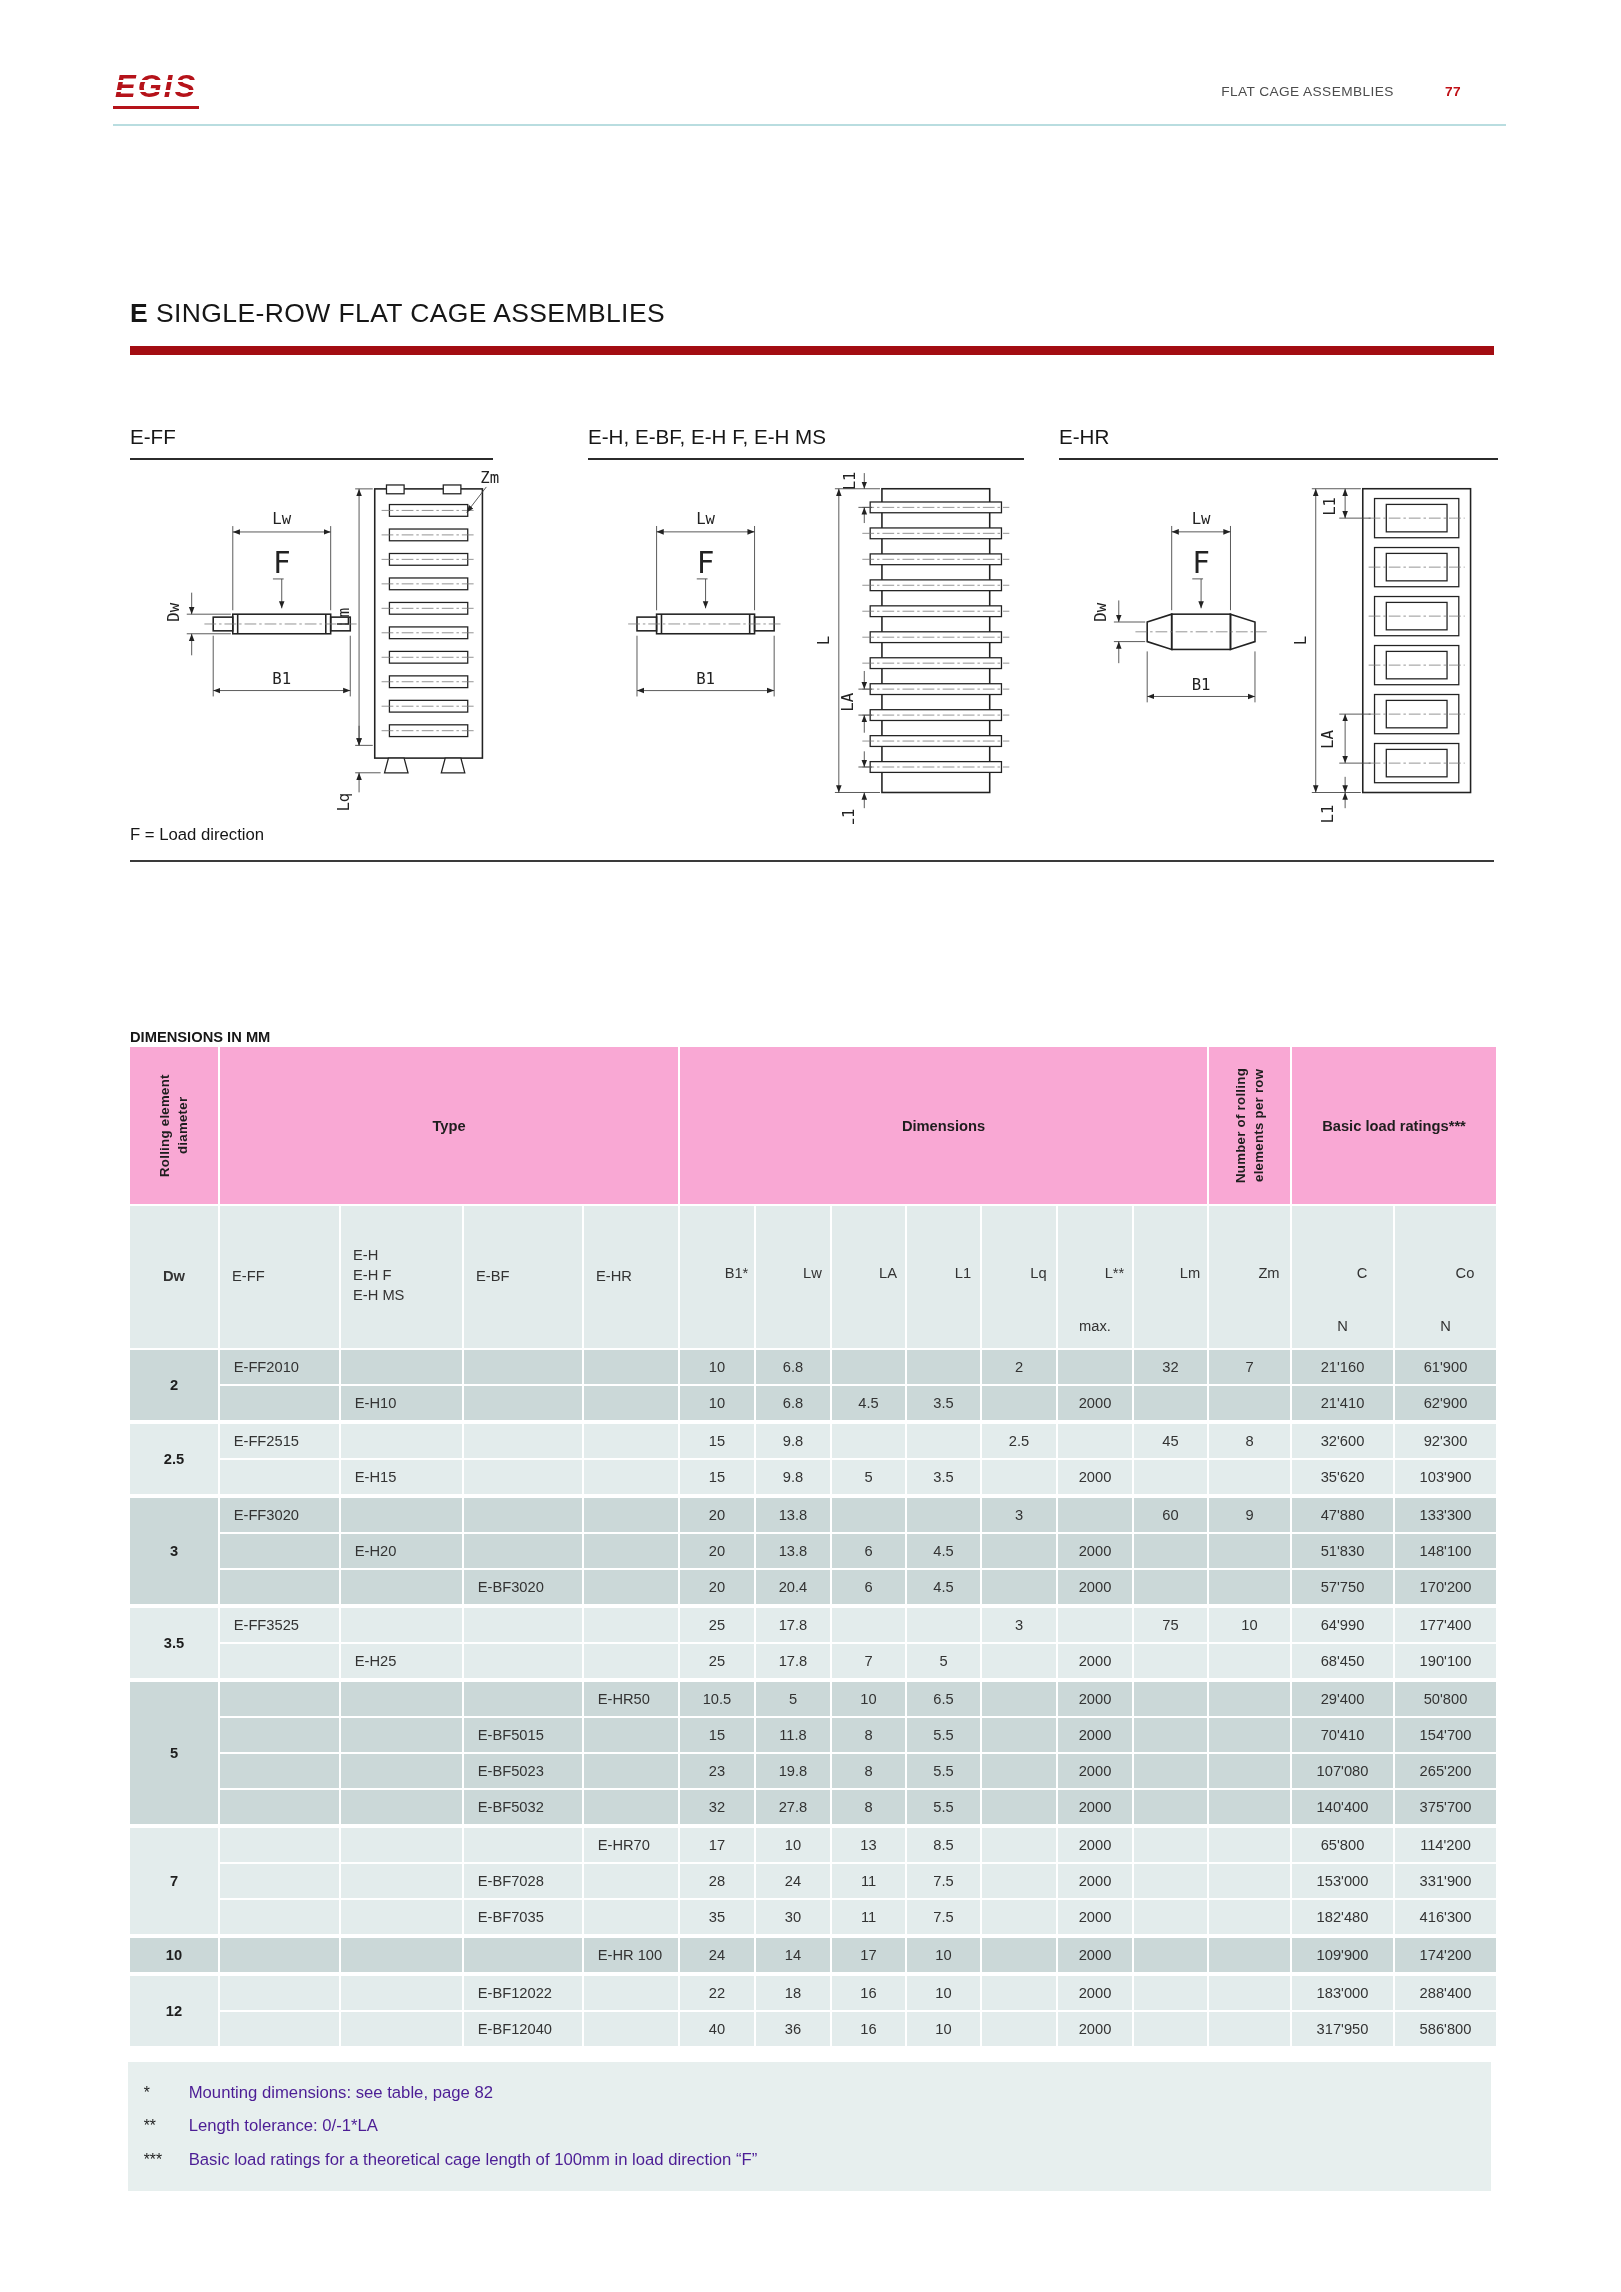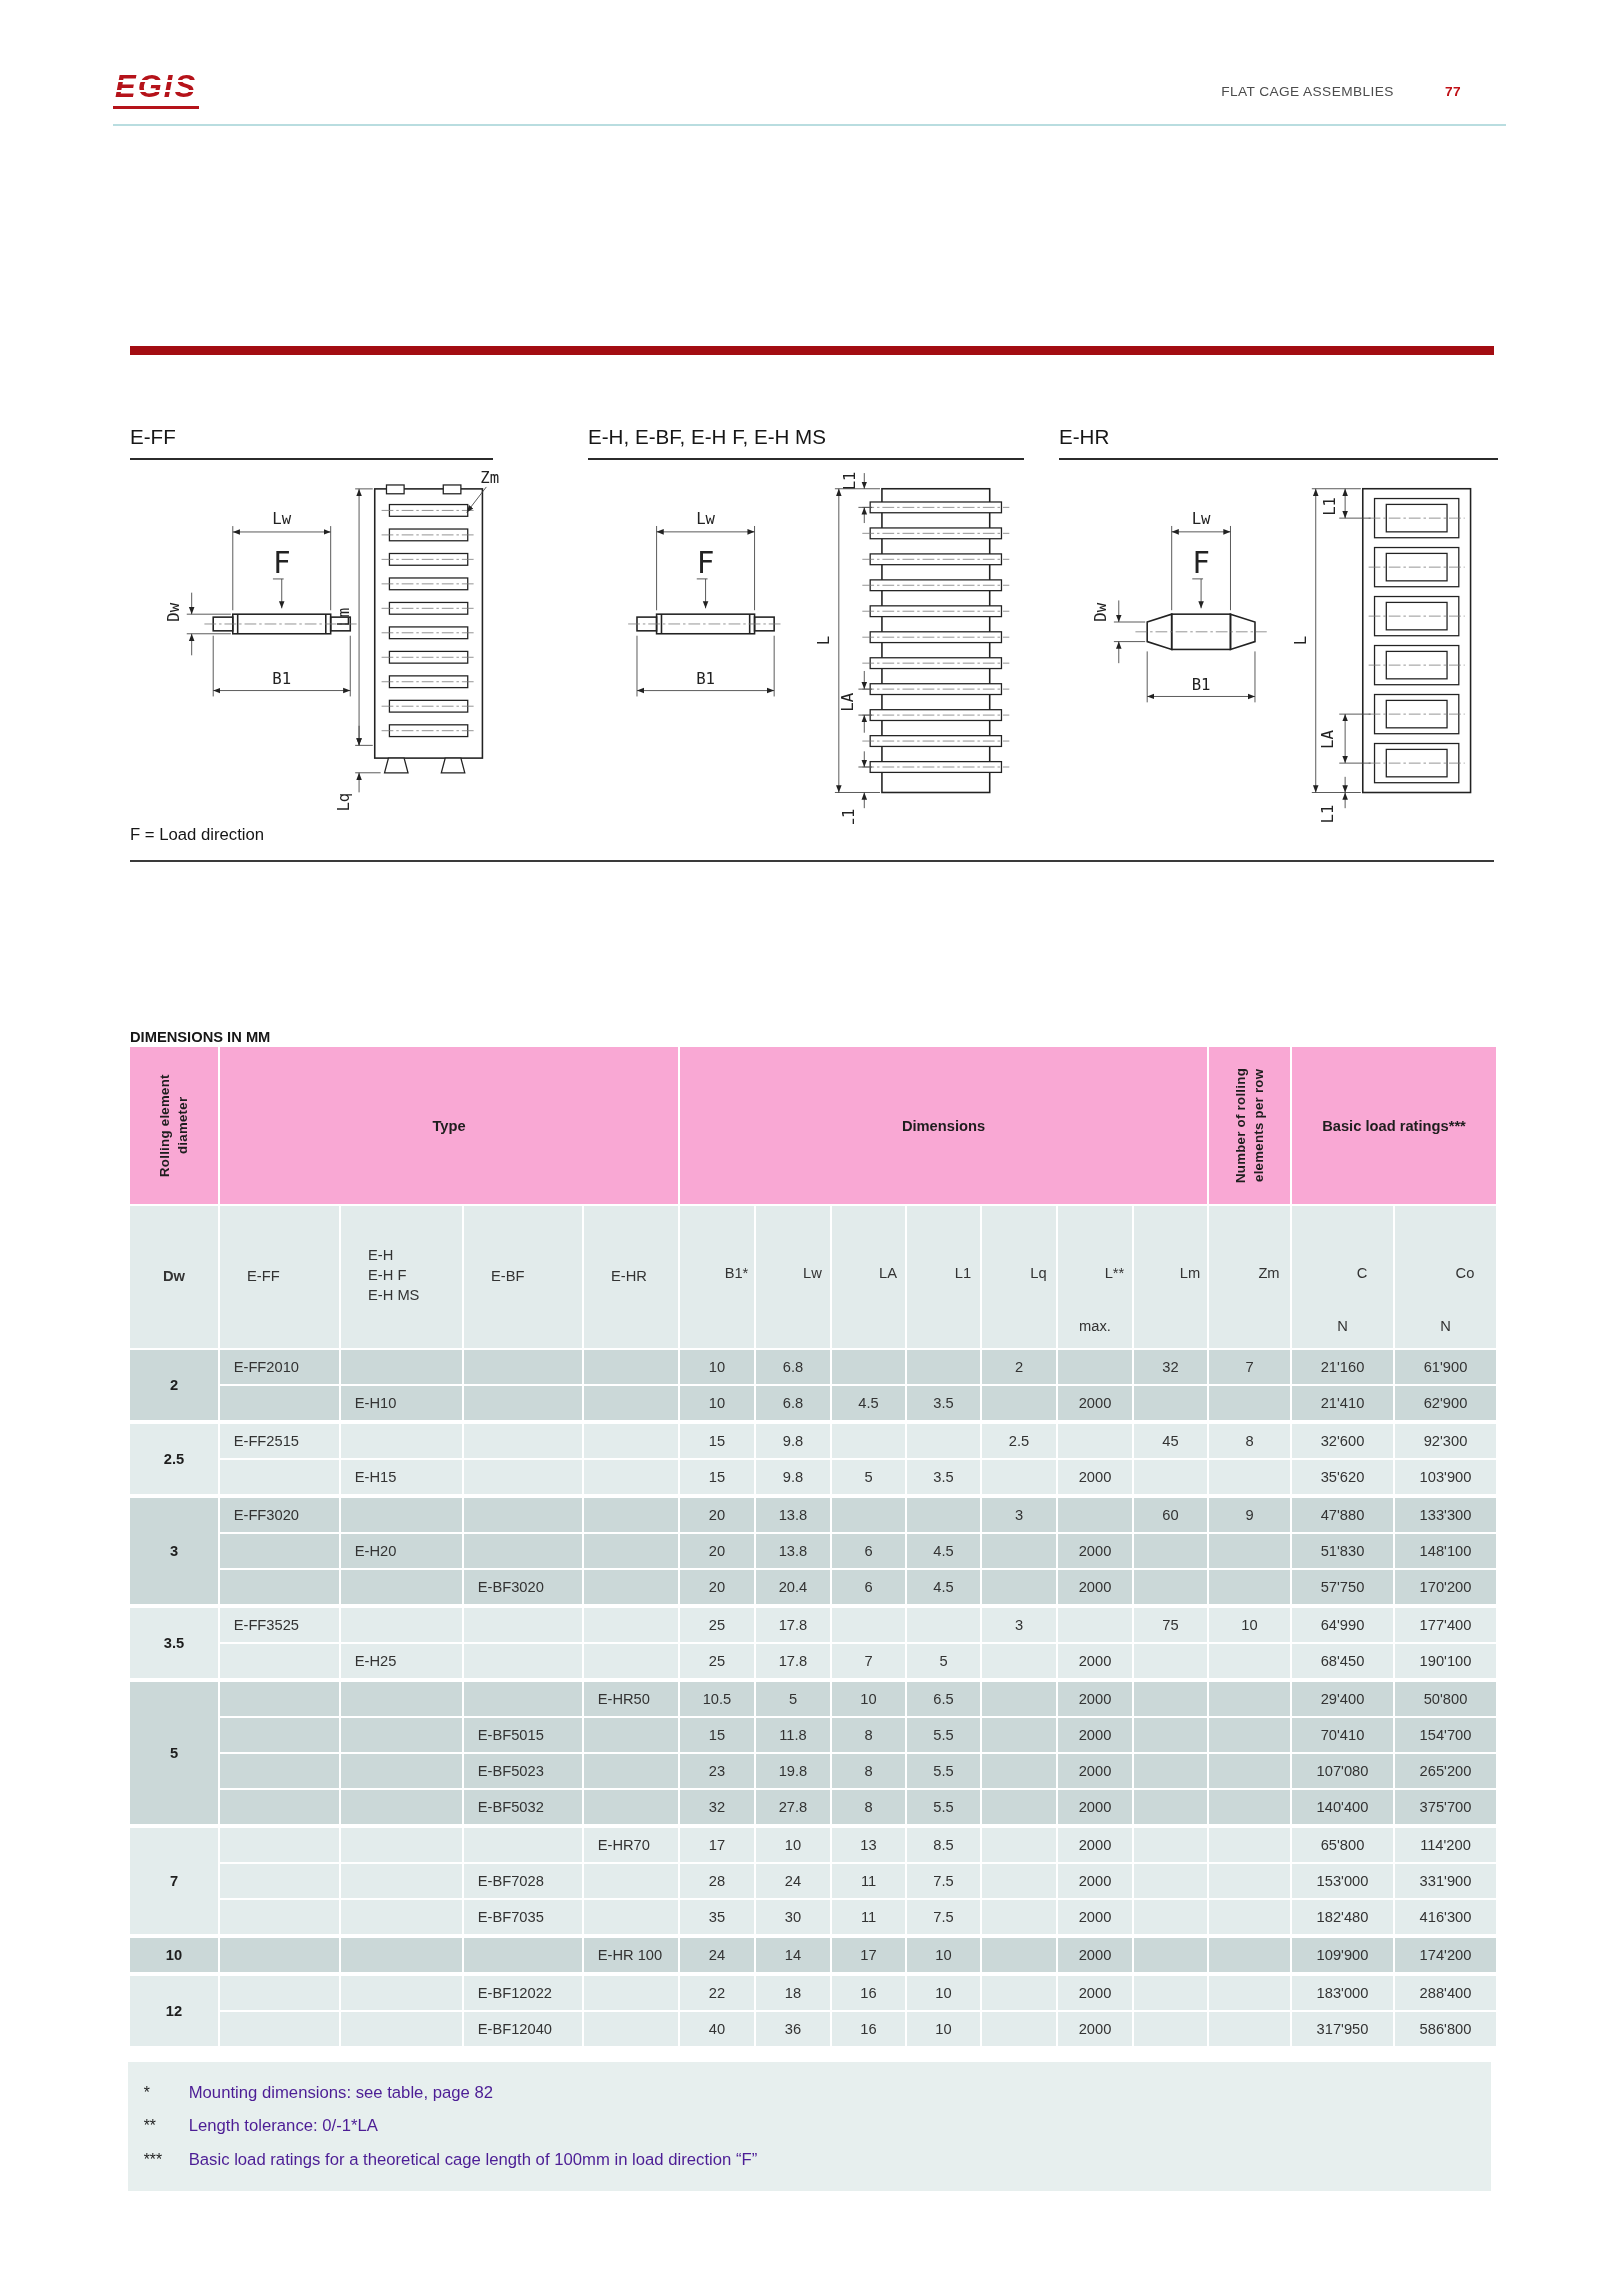--- a/index.html
+++ b/index.html
@@ -51,21 +51,21 @@
   table.dims th, table.dims td { margin:0; padding:0; }
   .gh { background:#f9a8d4; font-weight:bold; font-size:14.7px; color:#1e1e1e; text-align:center;
         vertical-align:middle; height:157px; }
   .vert { writing-mode:vertical-rl; transform:rotate(180deg); height:147px; margin:0 auto;
           font-weight:bold; font-size:13.2px; line-height:1.35; text-align:center; letter-spacing:0.3px; }
   .sh { background:#e2ebeb; font-weight:normal; font-size:14.7px; color:#333; height:142px; vertical-align:top; }
   .shw { position:relative; height:140px; }
   .lab { position:absolute; top:59px; left:0; right:0; text-align:center;margin-left:39px; }
   .bot { position:absolute; bottom:11.8px; left:0; right:0; text-align:center; }
   .mid { display:flex; flex-direction:column; justify-content:center; align-items:center; height:140px; }
-  .mid.lft { align-items:flex-start; padding-left:27px; text-align:left; }
+  .mid.lft { align-items:flex-start; padding-left:12px; text-align:left; }
   .mid .b { font-weight:bold; }
   .ln1 { line-height:1.35; }
   tbody td { height:34px; vertical-align:middle; font-size:14.7px; color:#333; }
   tbody td.typ { text-align:left; padding-left:13.7px; }
   tbody td.num { text-align:center; }
   tbody td.dwc { text-align:center; font-weight:bold; color:#1e1e1e; border-bottom:2px solid #fff; }
   tr.dark td { background:#cbd8d8; }
   tr.light td { background:#e3ecec; }
   tr.gend td { border-bottom:2px solid #fff; }
 
@@ -82,20 +82,23 @@
 
   <div class="logo">
     <span class="logo-text">EGIS</span>
   </div>
   <div class="header-right">
     <span>FLAT CAGE ASSEMBLIES</span>
     <span class="page-num">77</span>
   </div>
   <div class="header-rule"></div>
 
+  <div class="main-title">
+    <span class="pfx">E</span><span>SINGLE-ROW FLAT CAGE ASSEMBLIES</span>
+  </div>
   <div class="title-bar"></div>
 
   <div class="panel p-eff">
     <div class="panel-heading">E-FF</div>
   </div>
   <div class="panel p-eh">
     <div class="panel-heading">E-H, E-BF, E-H F, E-H MS</div>
   </div>
   <div class="panel p-ehr">
     <div class="panel-heading">E-HR</div>

